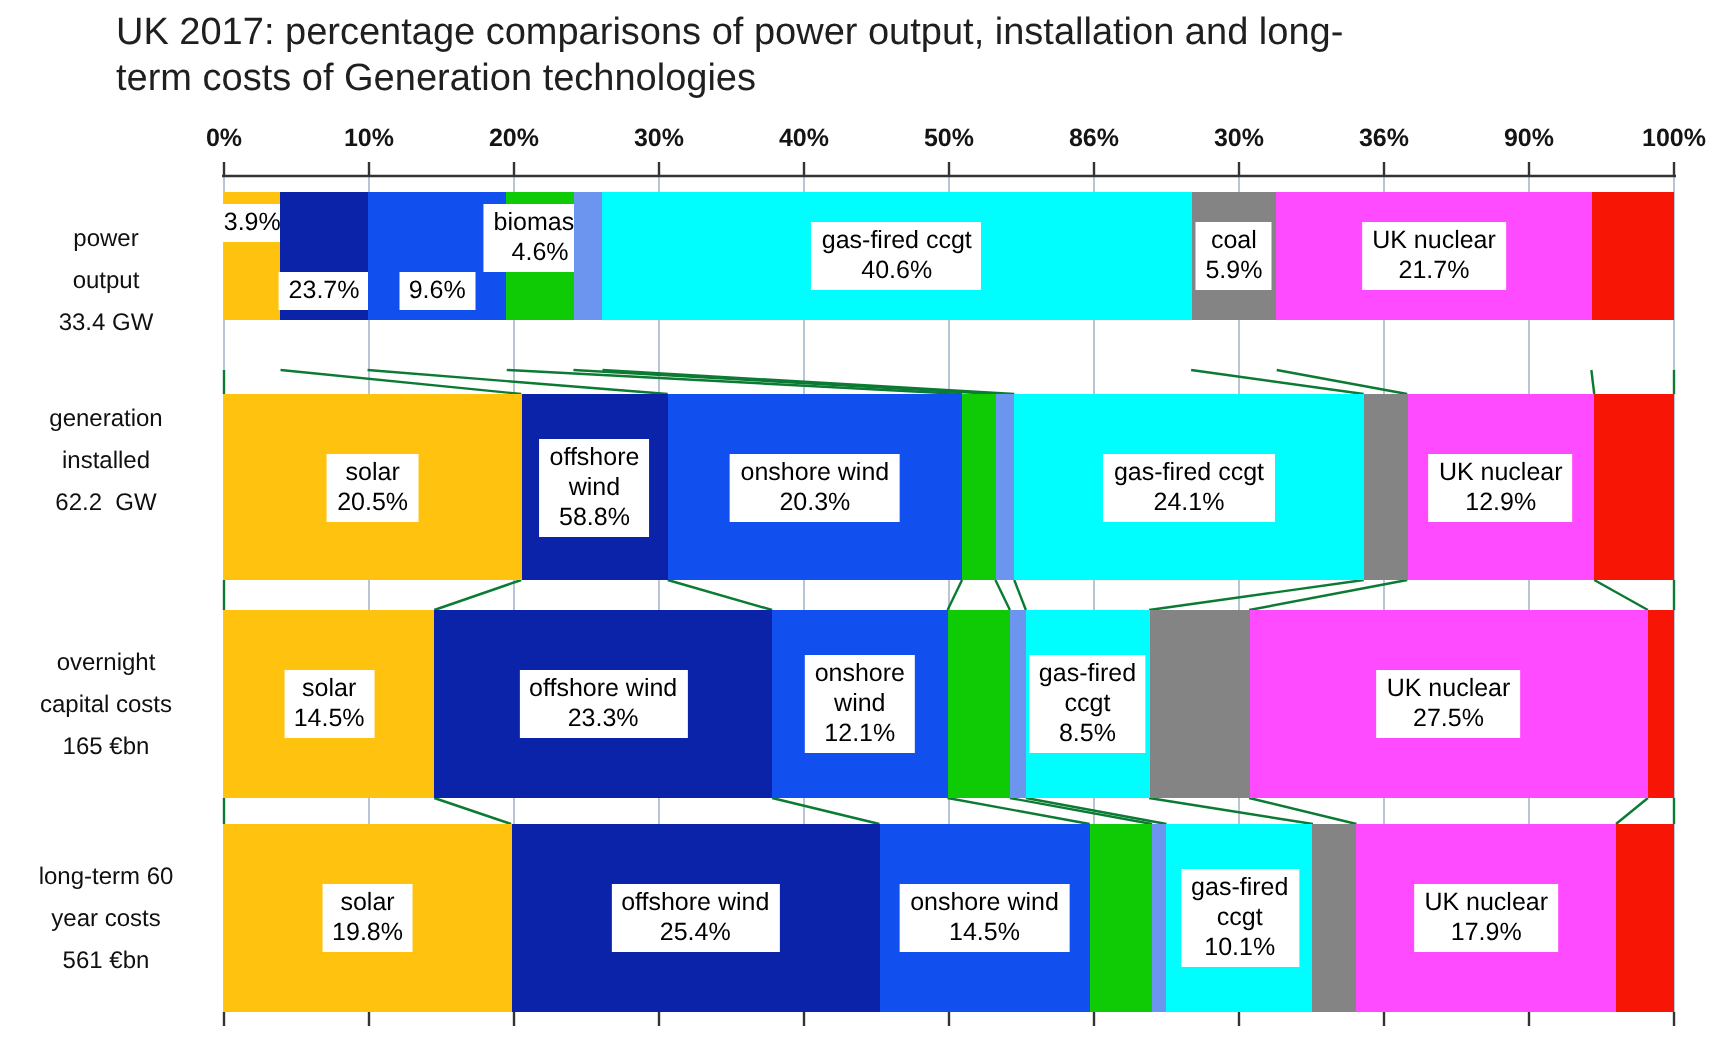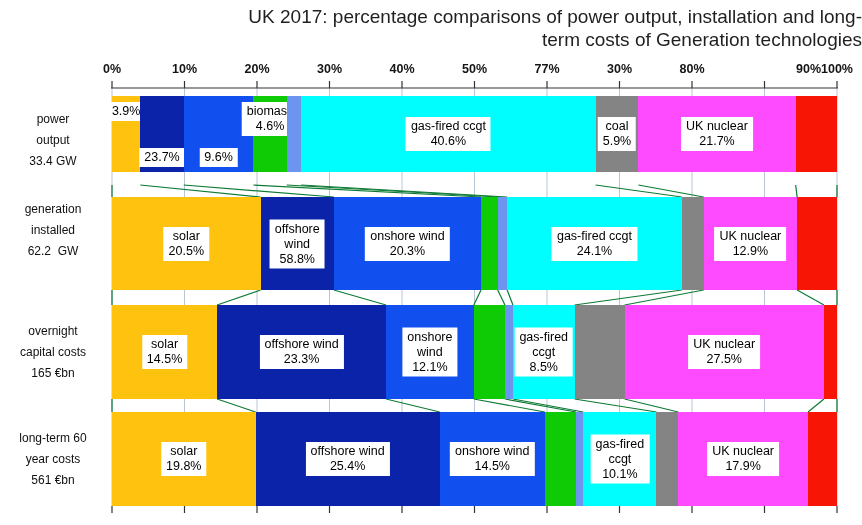--- a/index.html
+++ b/index.html
@@ -2,21 +2,21 @@
 <html><head>
 <meta charset="utf-8">
 <style>
   html,body{margin:0;padding:0;}
   body{
     width:862px;height:525px;position:relative;overflow:hidden;
     background:#ffffff;font-family:"Liberation Sans",sans-serif;
   }
   .title{
     position:absolute;top:5px;left:58px;width:804px;
-    text-align:right;font-size:19px;line-height:23px;color:#1f1f1f;
+    text-align:left;font-size:19px;line-height:23px;color:#1f1f1f;
     white-space:pre-line;
   }
   #underlay{position:absolute;left:0;top:0;width:862px;height:525px;}
   #tick-labels,#bars,#row-labels{position:absolute;left:0;top:0;}
   .tick-label{
     position:absolute;top:62px;transform:translateX(-50%);
     font-size:12.5px;font-weight:bold;color:#141414;
   }
   .bar{position:absolute;left:112px;width:725px;}
   .seg{position:absolute;top:0;height:100%;}
@@ -109,42 +109,42 @@
     <line x1="837" y1="399" x2="837" y2="412" stroke="#0b7a33" stroke-width="1.2"></line>
   </svg>
 
 <div id="tick-labels">
     <div class="tick-label" style="left: 112px;">0%</div>
     <div class="tick-label" style="left: 184.5px;">10%</div>
     <div class="tick-label" style="left: 257px;">20%</div>
     <div class="tick-label" style="left: 329.5px;">30%</div>
     <div class="tick-label" style="left: 402px;">40%</div>
     <div class="tick-label" style="left: 474.5px;">50%</div>
-    <div class="tick-label" style="left: 547px;">77%</div>
+    <div class="tick-label" style="left: 547px;">86%</div>
     <div class="tick-label" style="left: 619.5px;">30%</div>
-    <div class="tick-label" style="left: 692px;">80%</div>
-    <div class="tick-label" style="left: 764.5px; margin-left: 44px;">90%</div>
+    <div class="tick-label" style="left: 692px;">36%</div>
+    <div class="tick-label" style="left: 764.5px;">90%</div>
     <div class="tick-label" style="left: 837px;">100%</div>
   </div>
 <div id="row-labels">
     <div class="row-label" style="top: 96px; height: 89px;">power
 output
 33.4 GW</div>
     <div class="row-label" style="top: 184px; height: 93px;">generation
 installed
 62.2  GW</div>
     <div class="row-label" style="top: 305px; height: 94px;">overnight
 capital costs
 165 €bn</div>
     <div class="row-label" style="top: 412px; height: 94px;">long-term 60
 year costs
 561 €bn</div>
   </div>
 <div id="bars">
-    <div class="bar" style="top: 96px; height: 76px;">
+    <div class="bar" style="top: 96px; height: 64px;">
       <div class="seg" style="left: 0px; width: 28.275px; background: rgb(255, 194, 14);"></div>
       <div class="seg-label v-top" style="left: 14.1375px;">3.9%</div>
       <div class="seg" style="left: 28.275px; width: 43.5px; background: rgb(11, 35, 169);"></div>
       <div class="seg-label v-bottom" style="left: 50.025px;">23.7%</div>
       <div class="seg" style="left: 71.775px; width: 69.6px; background: rgb(17, 80, 238);"></div>
       <div class="seg-label v-bottom" style="left: 106.575px;">9.6%</div>
       <div class="seg" style="left: 141.375px; width: 33.35px; background: rgb(15, 203, 6);"></div>
       <div class="seg-label v-top" style="left: 158.05px;">biomass
 4.6%</div>
       <div class="seg" style="left: 174.725px; width: 14.5px; background: rgb(108, 149, 239);"></div>

